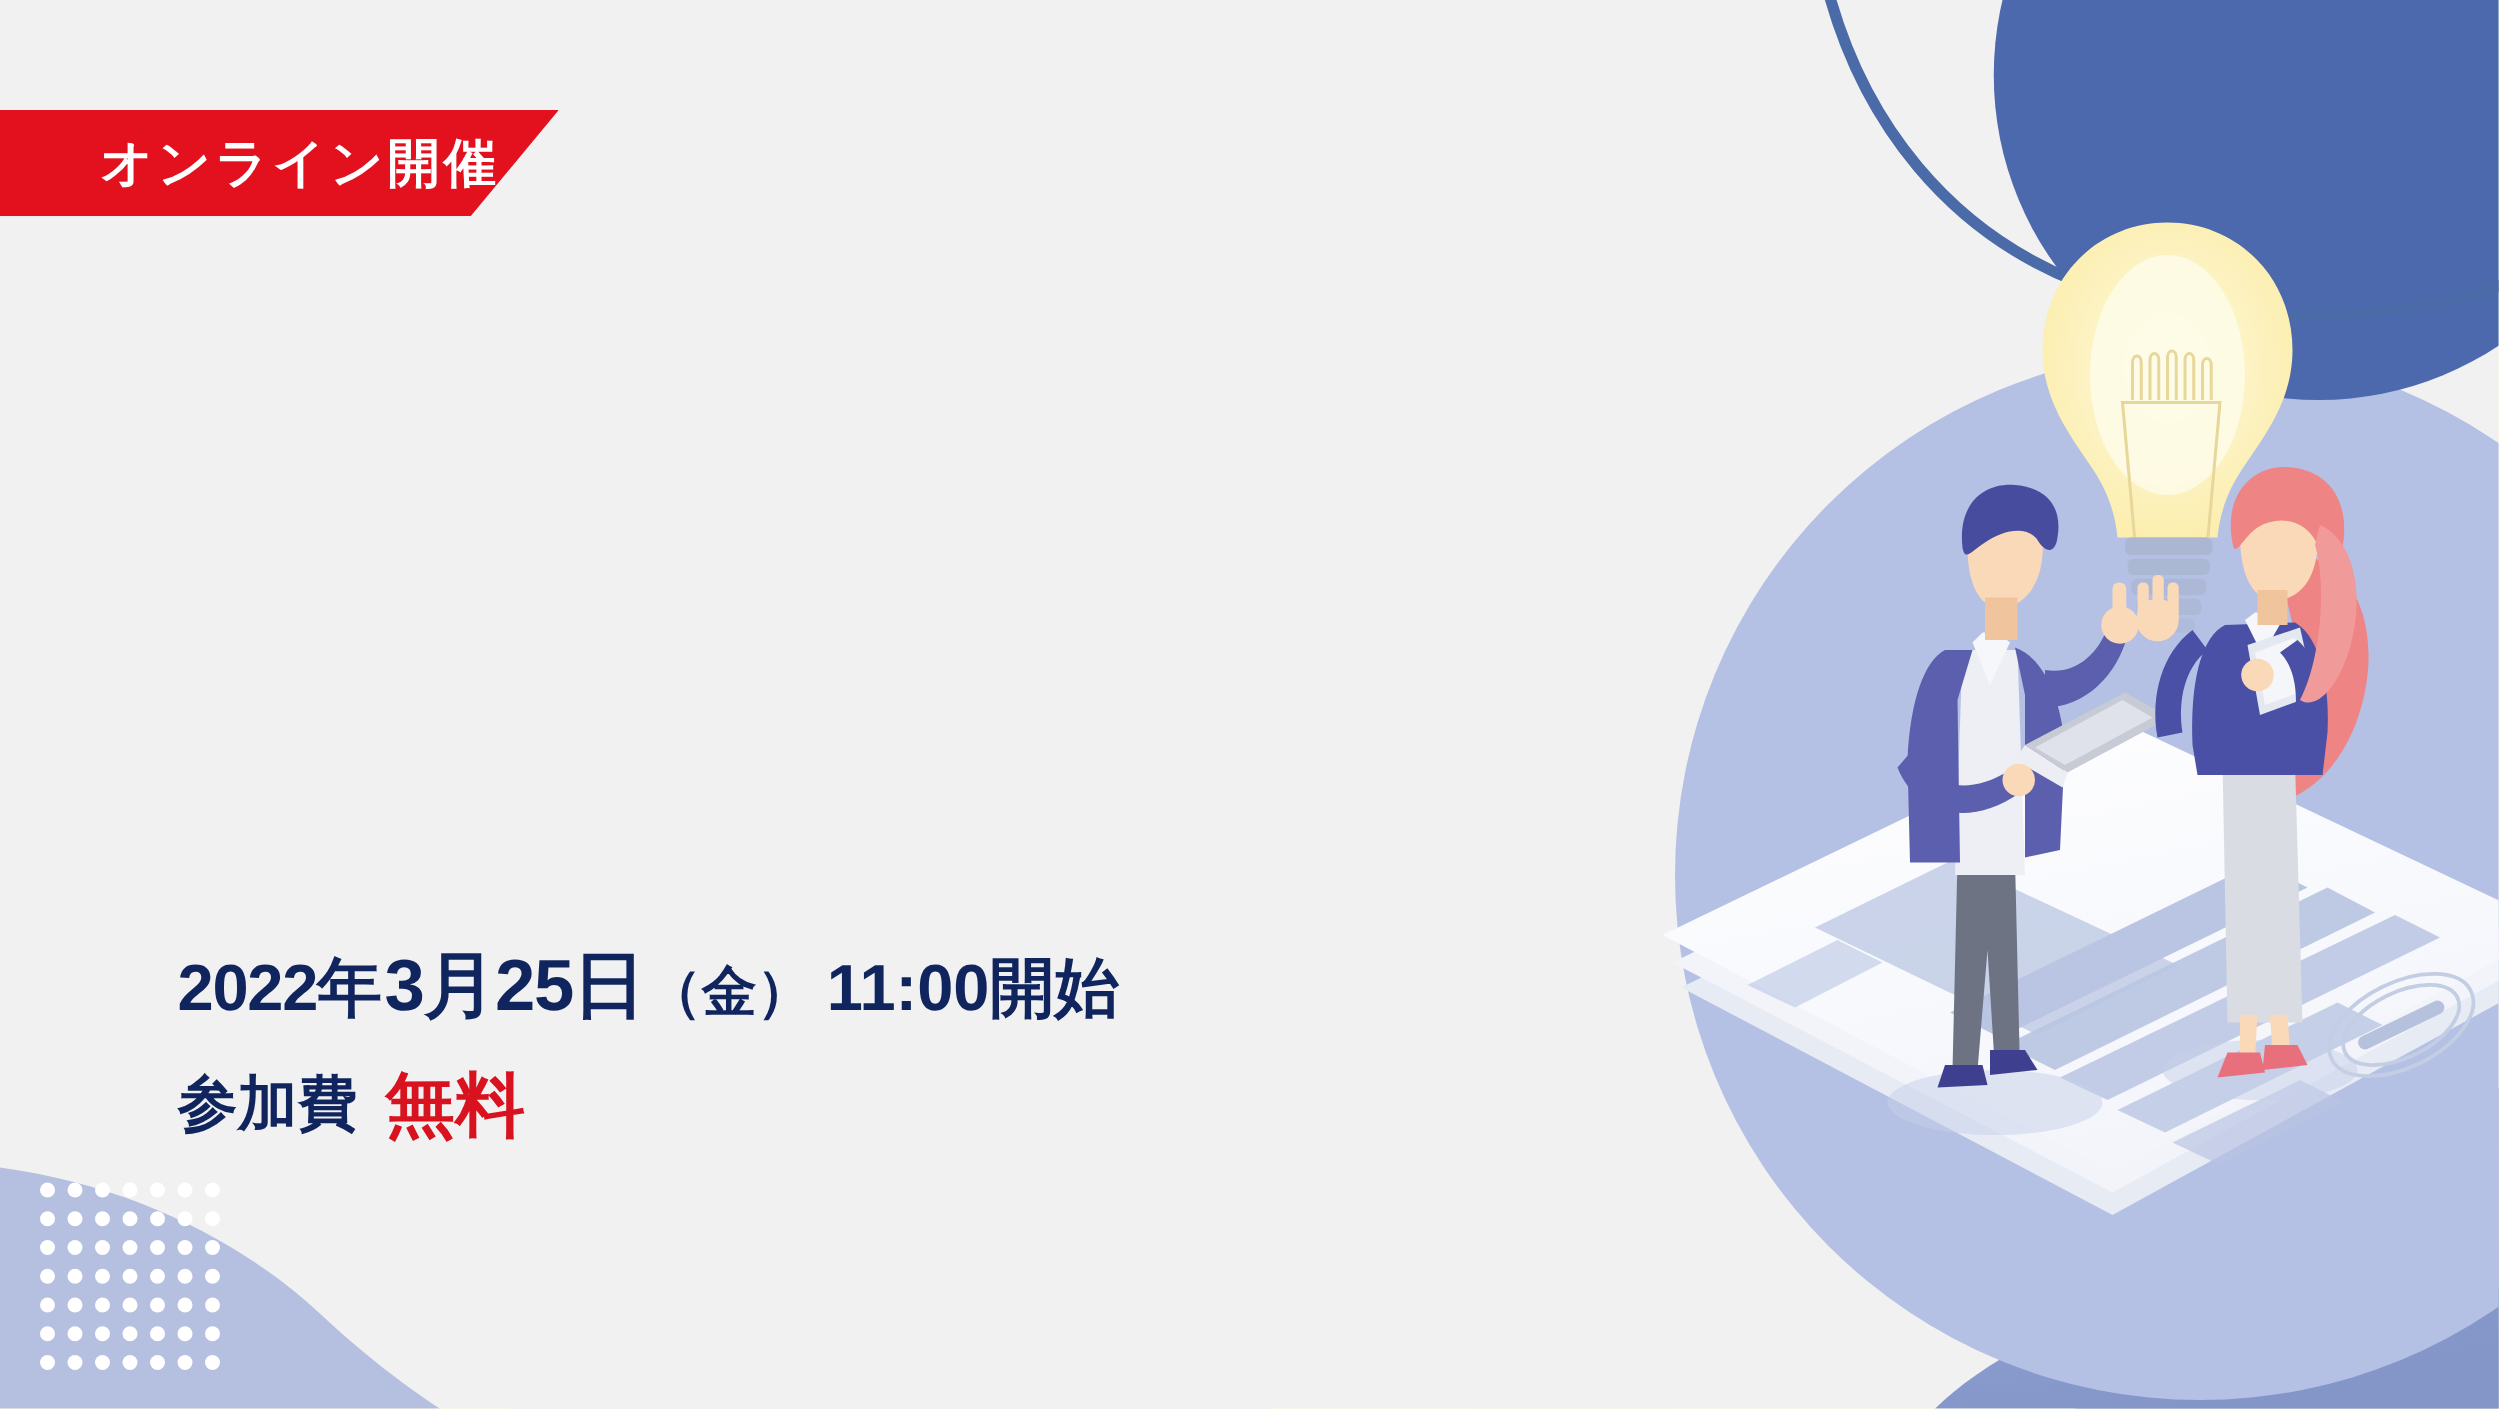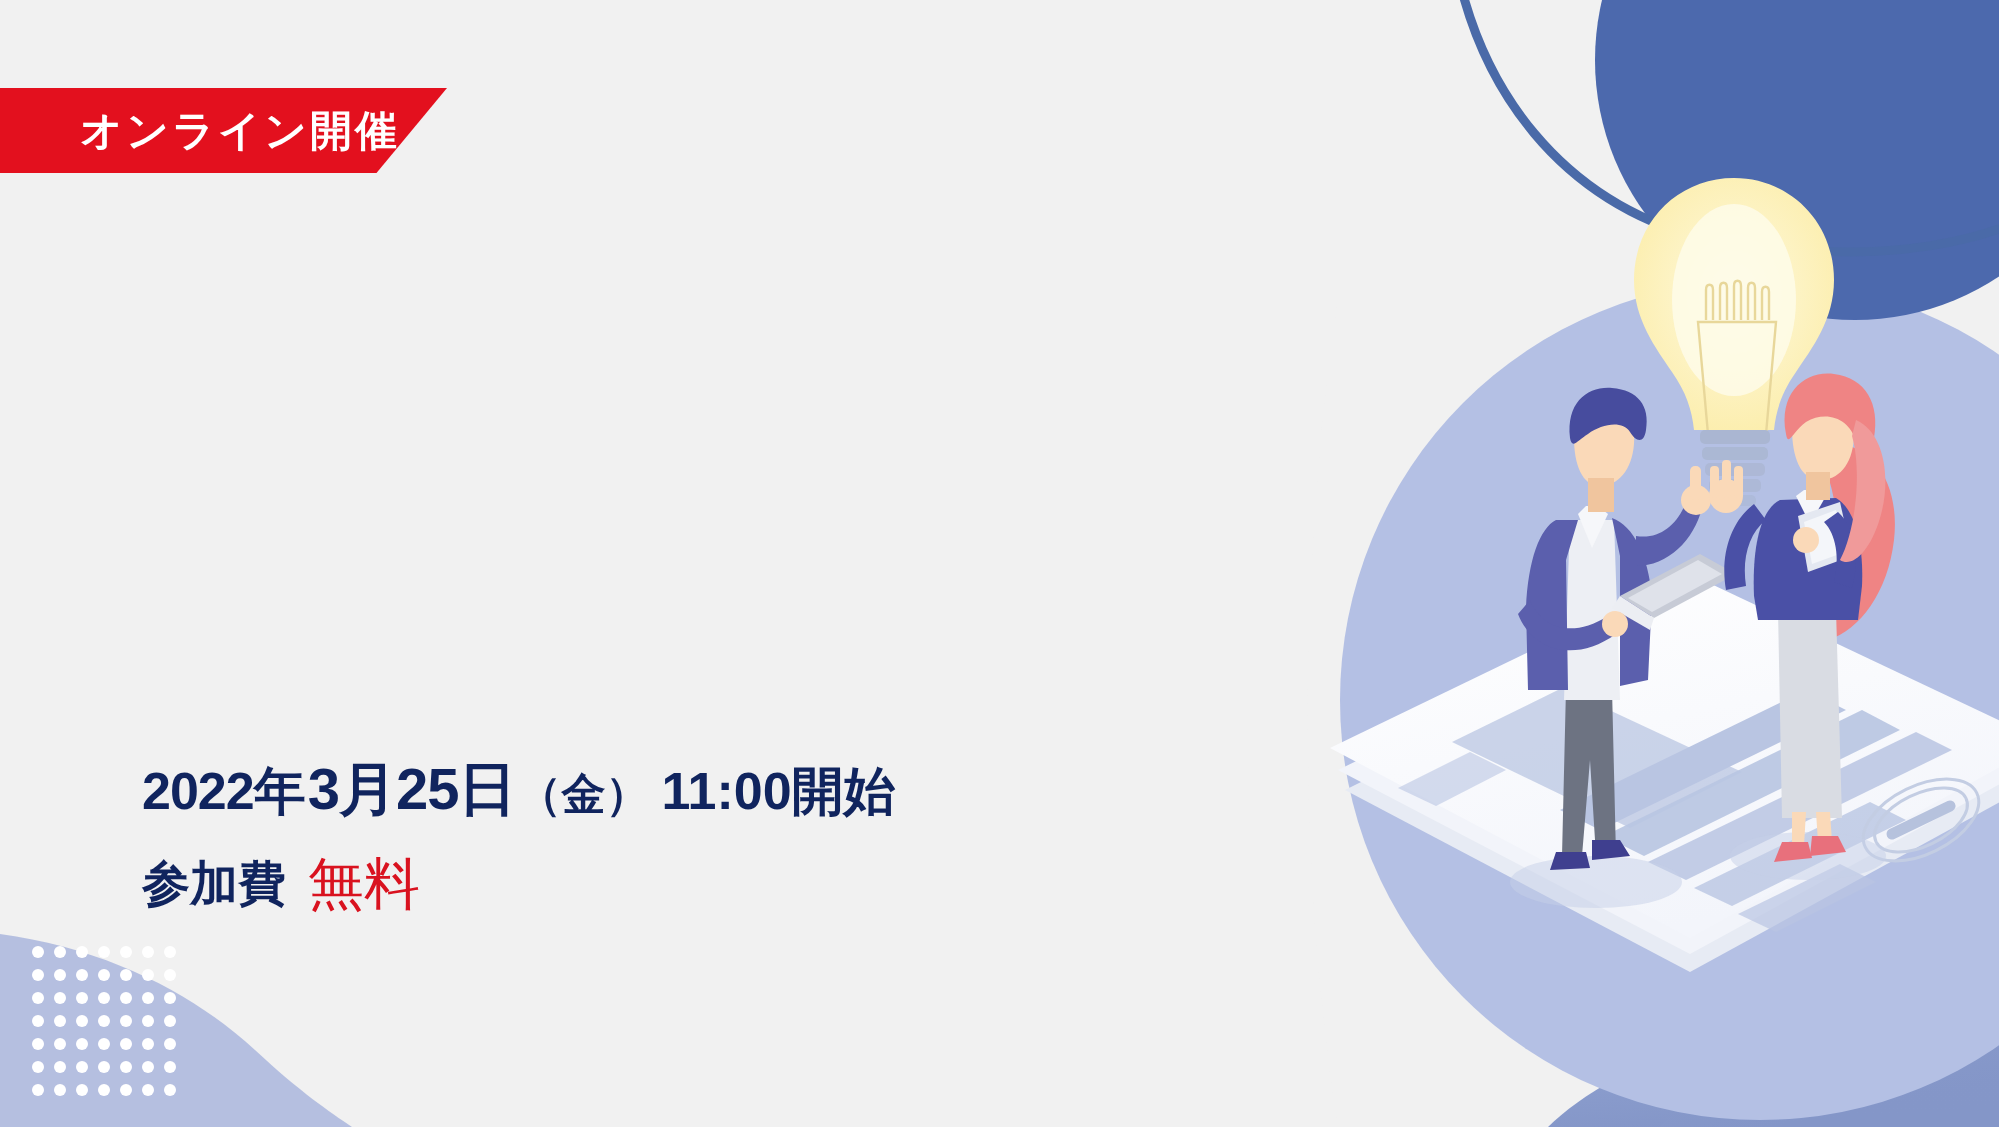--- a/index.html
+++ b/index.html
@@ -104,21 +104,21 @@
     margin-top: 38px;
     line-height: 1;
   }
   .fee-label {
     font-size: 48px;
     font-weight: 700;
     color: #10245e;
   }
   .fee-value {
     font-size: 56px;
-    font-weight: 400;
+    font-weight: 700;
     color: #d9121f;
     margin-left: 22px;
   }
 </style>
 </head>
 <body>
 
 <div id="stage">
 
   <svg id="bg-layer" viewBox="0 0 1999 1127" preserveAspectRatio="none">

